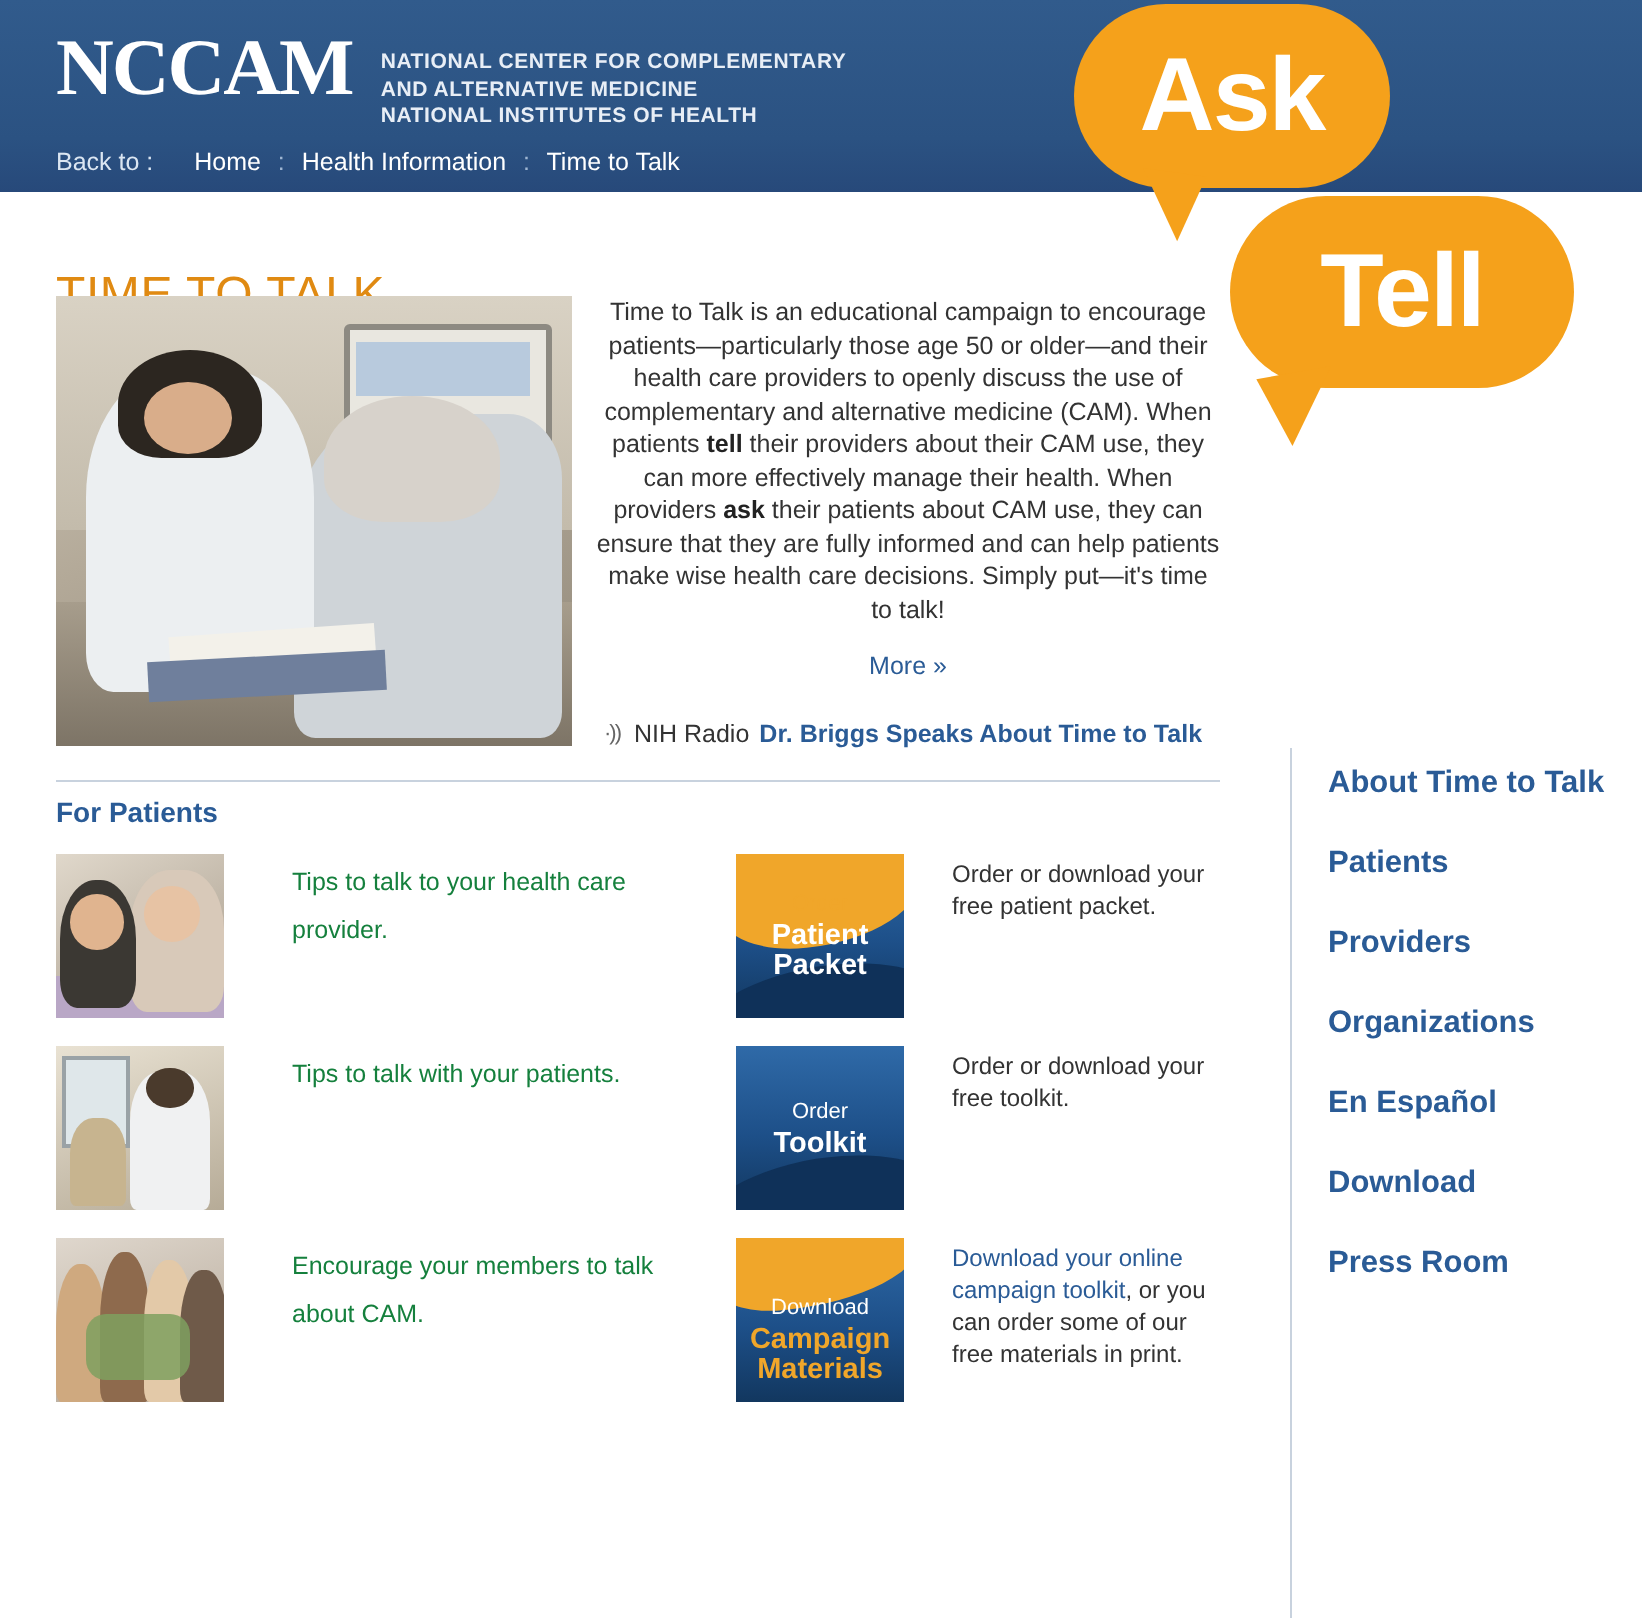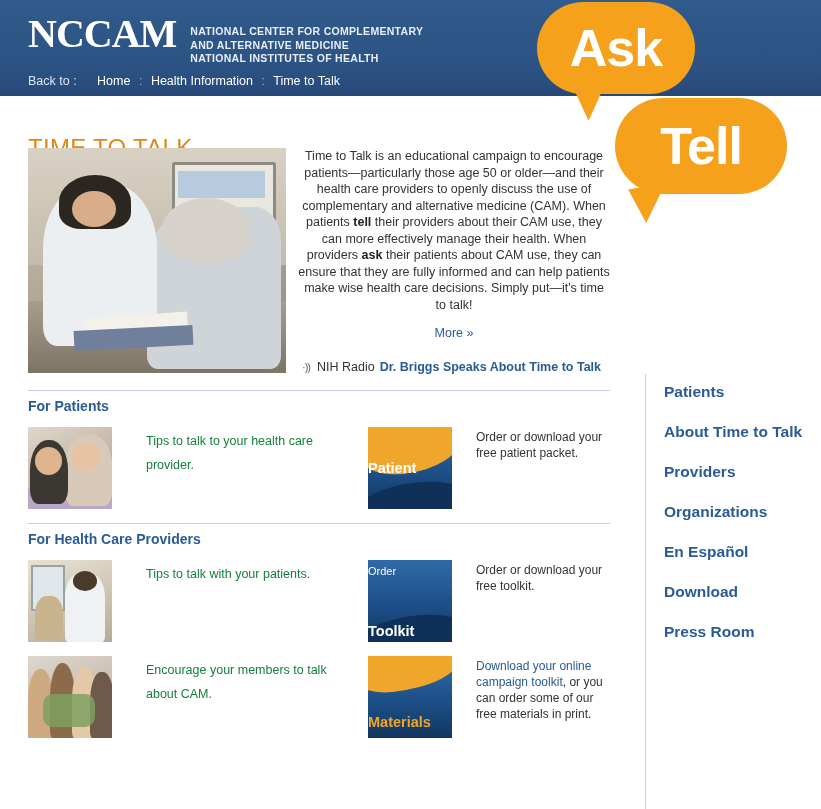--- a/index.html
+++ b/index.html
@@ -274,25 +274,24 @@
     left: -26%; bottom: -46%;
     width: 160%; height: 78%;
     background: #0f3159;
     border-radius: 50% 50% 0 0;
     transform: rotate(-9deg);
   }
   .badge-inner {
     position: absolute;
     left: 0; top: 0; width: 100%; height: 100%;
     display: flex; flex-direction: column;
-    align-items: flex-start; justify-content: center;
+    align-items: center; justify-content: center;
     text-align: center;
     color: #ffffff;
     line-height: 15px;
-    gap: 44px;
   }
   .badge-order { font-size: 11px; color:#f0a62a; font-weight: normal; margin-bottom: 1px; }
   .badge-main  { font-size: 14.5px; color:#f0a62a; font-weight: bold; }
   .badge-main.white { color: #ffffff; }
   .badge-orange-shape {
     position: absolute;
     left: -10%; top: -6%;
     width: 120%; height: 62%;
     background: #f0a62a;
     border-radius: 0 0 60% 40%;
@@ -429,21 +428,20 @@
               <div class="badge-order">Order</div>
               <div class="badge-main white">Patient</div>
               <div class="badge-main white">Packet</div>
             </div>
           </div>
           <div class="row-note">Order or download your free patient packet.</div>
         </div>
       </div>
 
       <div class="section">
-        <div class="section-head">For Health Care Providers</div>
         <div class="row">
           <div class="row-thumb">
             <div class="ph th2">
                 <span class="win"></span>
                 <span class="p1"></span>
                 <span class="p2"></span>
                 <span class="p2h"></span>
               </div>
           </div>
           <div class="row-text">Tips to talk with your patients.</div>
@@ -481,22 +479,22 @@
             </div>
           </div>
           <div class="row-note"><a href="#">Download your online campaign toolkit</a><span>, or you can order some of our free materials in print.</span></div>
         </div>
       </div>
 
     </div>
 
     <div class="right-rule"></div>
     <nav class="right-nav">
+      <a class="rn-item" href="#">About Time to Talk</a>
       <a class="rn-item" href="#">Patients</a>
-      <a class="rn-item" href="#">About Time to Talk</a>
       <a class="rn-item" href="#">Providers</a>
       <a class="rn-item" href="#">Organizations</a>
       <a class="rn-item" href="#">En Español</a>
       <a class="rn-item" href="#">Download</a>
       <a class="rn-item" href="#">Press Room</a>
     </nav>
 
   </div>
 </div>
 

